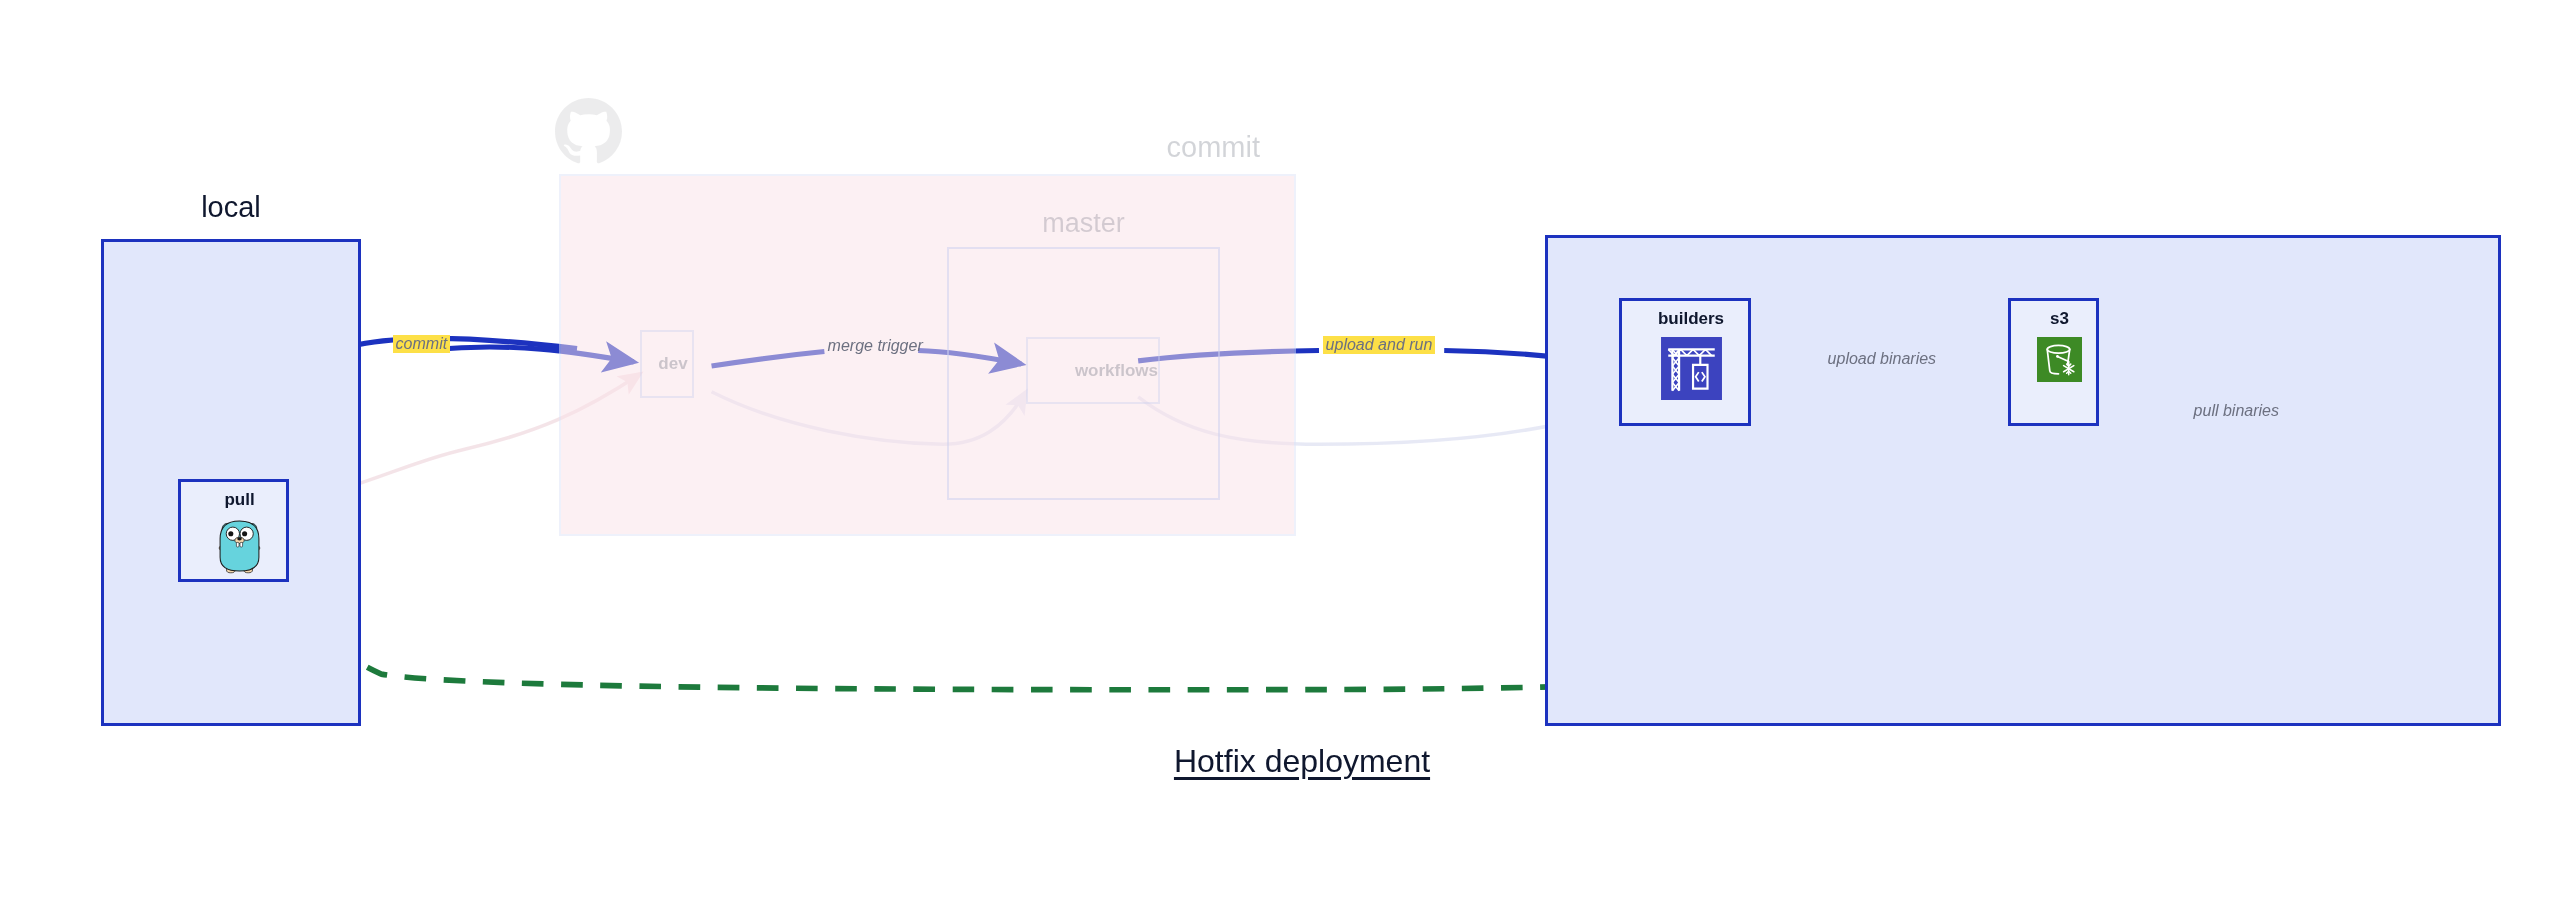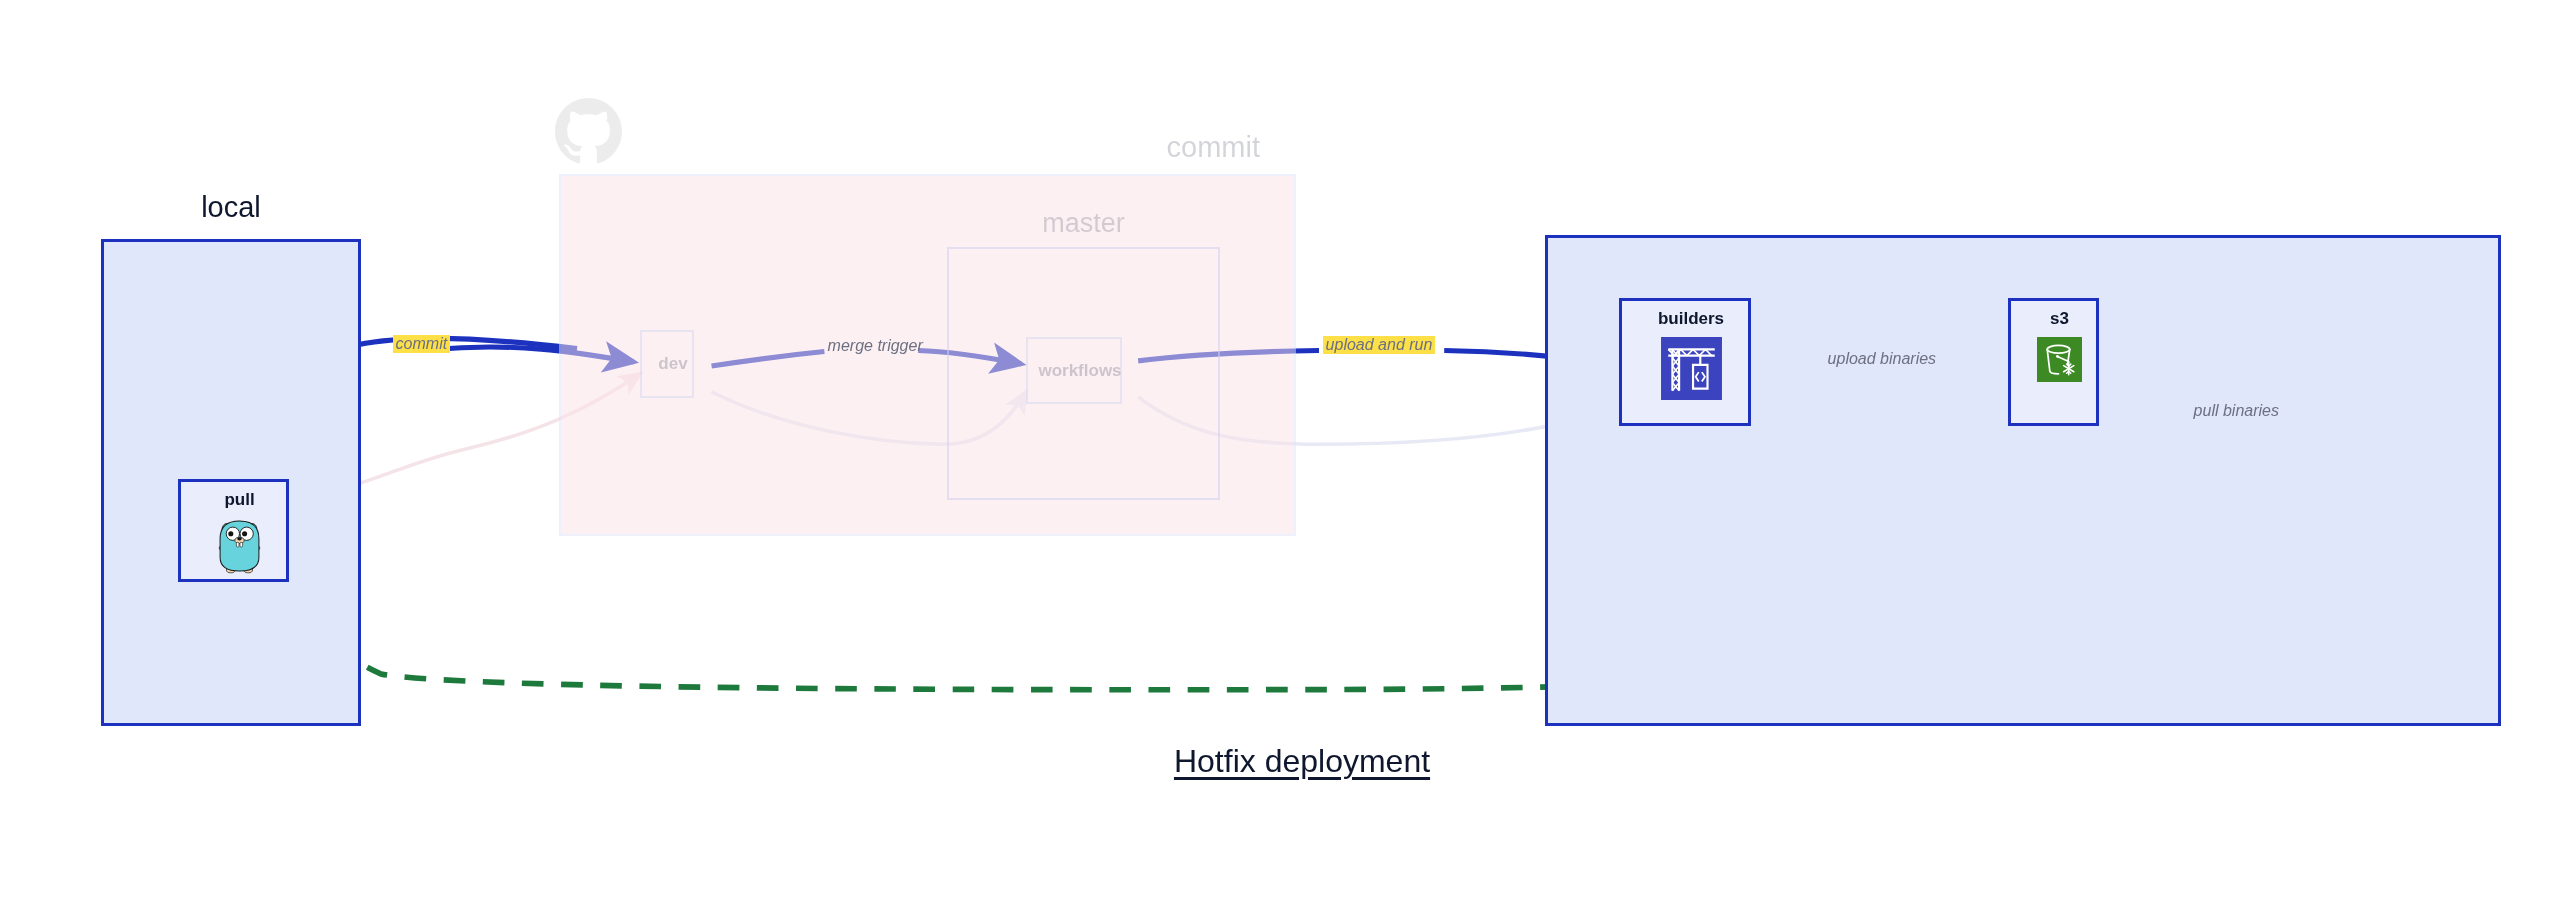--- a/index.html
+++ b/index.html
@@ -116,22 +116,22 @@
     opacity: 0.42;
   }
   .node-faded .node-title {
     color: #8a8a95;
   }
 
   #node-code { left: 178px; top: 479px; width: 111px; height: 103px; }
   #node-dev  { left: 640px; top: 330px; width: 54px; height: 68px;
                justify-content: center; }
   #node-dev .node-title { margin-top: 0; }
-  #node-workflows { left: 1026px; top: 337px; width: 96px; height: 67px;
-               justify-content: center; }
+  #node-workflows { left: 1026px; top: 337px; width: 134px; height: 67px;
+               justify-content: center; align-items: flex-end; }
   #node-workflows .node-title { margin-top: 0; }
   #node-builders { left: 1619px; top: 298px; width: 132px; height: 128px; }
   #node-s3 { left: 2008px; top: 298px; width: 91px; height: 128px; }
   #node-ec2 { left: 2328px; top: 556px; width: 99px; height: 128px; }
 
   
   .chip {
     display: block;
   }
 

